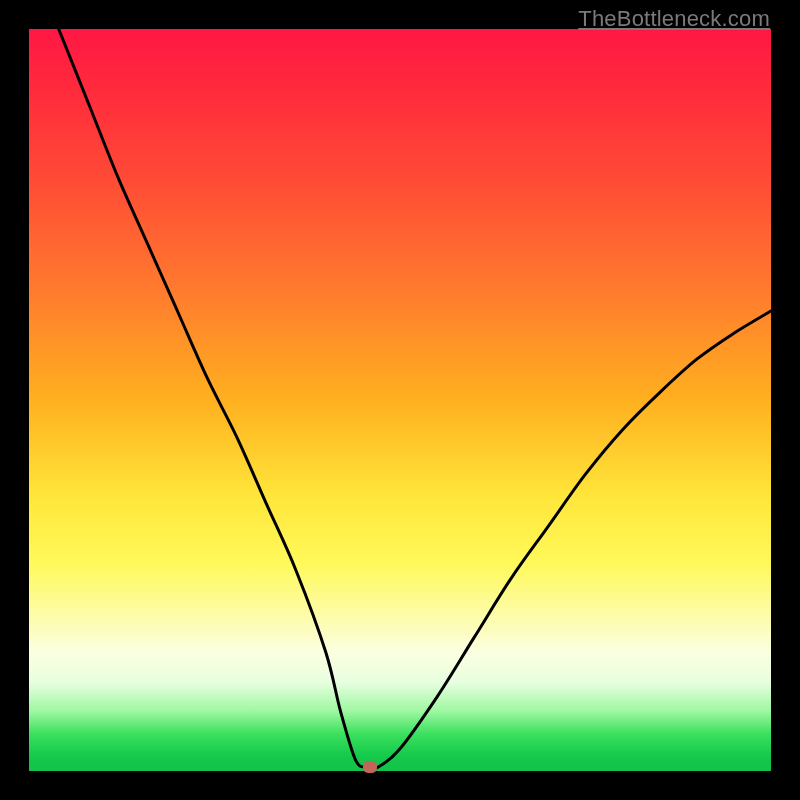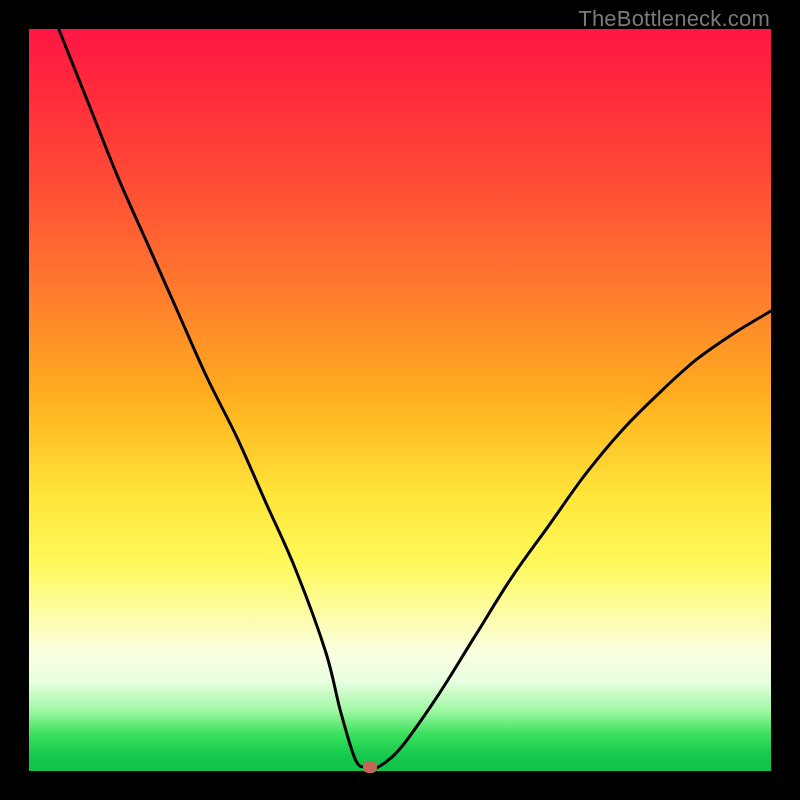--- a/index.html
+++ b/index.html
@@ -45,20 +45,21 @@
   }
   .watermark {
     position: absolute;
     top: 6px;
     right: 30px;
     color: #7a7a7a;
     font-size: 22px;
     letter-spacing: 0.2px;
     font-weight: 400;
     user-select: none;
+    text-decoration: underline;
   }
   svg.curve {
     position: absolute;
     left: 0;
     top: 0;
     width: 742px;
     height: 742px;
     overflow: visible;
   }
   .dot {

